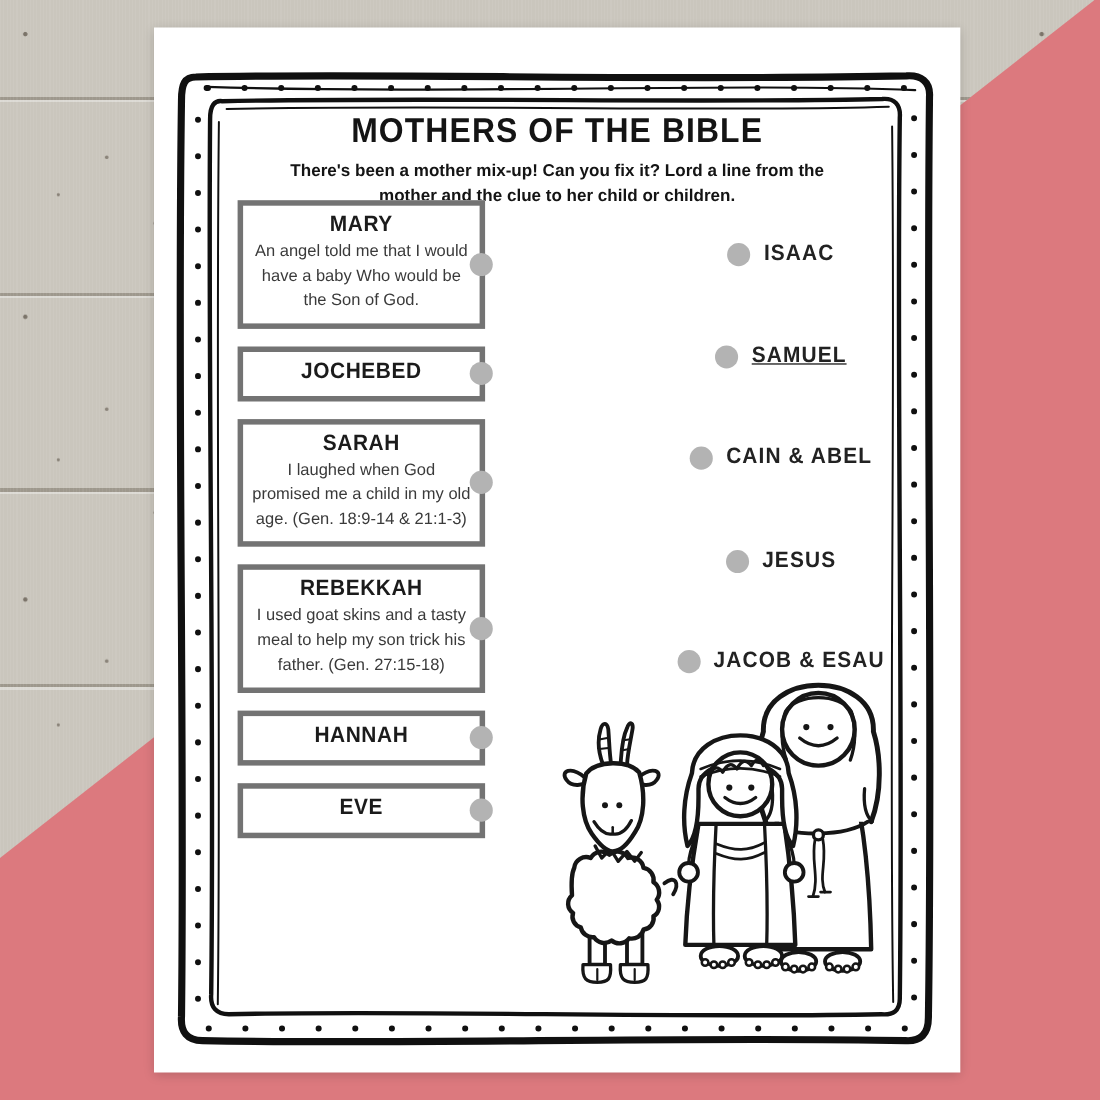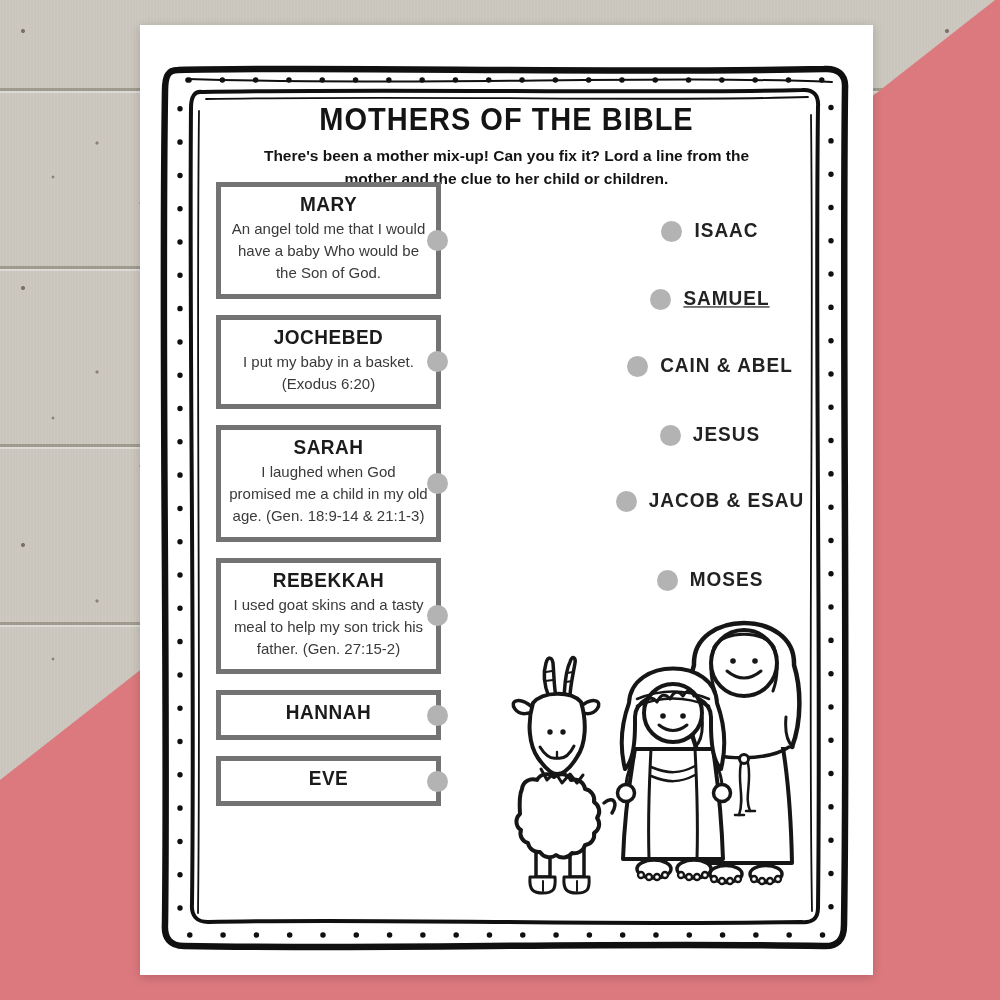--- a/index.html
+++ b/index.html
@@ -61,21 +61,21 @@
   .dot {
     width:21px; height:21px; border-radius:50%; background:#B3B3B3; flex:none;
   }
   .mother-box .dot {
     position:absolute; right:-12px; top:50%; margin-top:-10.5px;
   }
 
   
   .children {
     position:absolute; left:440px; top:194px; width:260px;
-    display:flex; flex-direction:column; align-items:center;
+    display:flex; flex-direction:column; align-items:center;gap:25px;
   }
   .child-item { display:flex; align-items:center; gap:12px; height:24px; }
   .child-item:nth-child(2){ margin-top:44px;text-decoration:underline; }
   .child-item:nth-child(3){ margin-top:43px; }
   .child-item:nth-child(4){ margin-top:45px; }
   .child-item:nth-child(5){ margin-top:42px;justify-content:center; }
   .child-item:nth-child(6){ margin-top:55px; }
   .c-label {
     font-size:19px; font-weight:800; letter-spacing:1px; color:#222;
     white-space:nowrap; transform:scaleY(1.06);
@@ -115,31 +115,30 @@
   <div class="page-subtitle">There's been a mother mix-up! Can you fix it? Lord a line from the mother and the clue to her child or children.</div>
 
   <div class="mothers">
     <div class="mother-box">
       <div class="m-name">MARY</div>
       <div class="m-clue">An angel told me that I would have a baby Who would be the Son of God.</div>
       <span class="dot"></span>
     </div>
     <div class="mother-box">
       <div class="m-name">JOCHEBED</div>
-      <div class="m-clue">I put my baby in a basket. (Exodus 6:20)</div>
       <span class="dot"></span>
     </div>
     <div class="mother-box">
       <div class="m-name">SARAH</div>
       <div class="m-clue">I laughed when God promised me a child in my old age. (Gen. 18:9-14 &amp; 21:1-3)</div>
       <span class="dot"></span>
     </div>
     <div class="mother-box">
       <div class="m-name">REBEKKAH</div>
-      <div class="m-clue">I used goat skins and a tasty meal to help my son trick his father. (Gen. 27:15-2)</div>
+      <div class="m-clue">I used goat skins and a tasty meal to help my son trick his father. (Gen. 27:15-18)</div>
       <span class="dot"></span>
     </div>
     <div class="mother-box">
       <div class="m-name">HANNAH</div>
       <span class="dot"></span>
     </div>
     <div class="mother-box">
       <div class="m-name">EVE</div>
       <span class="dot"></span>
     </div>

